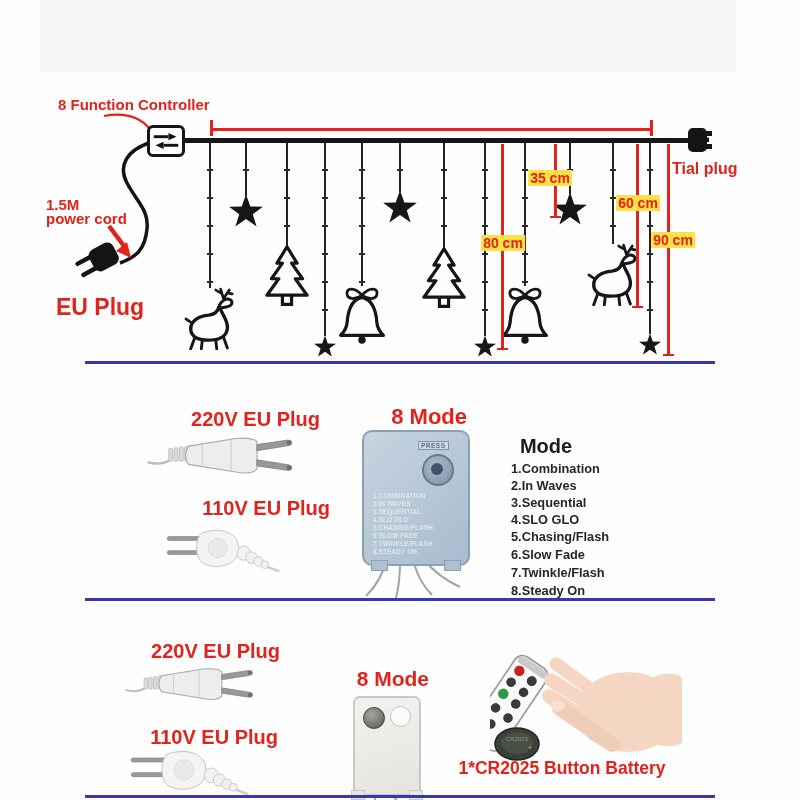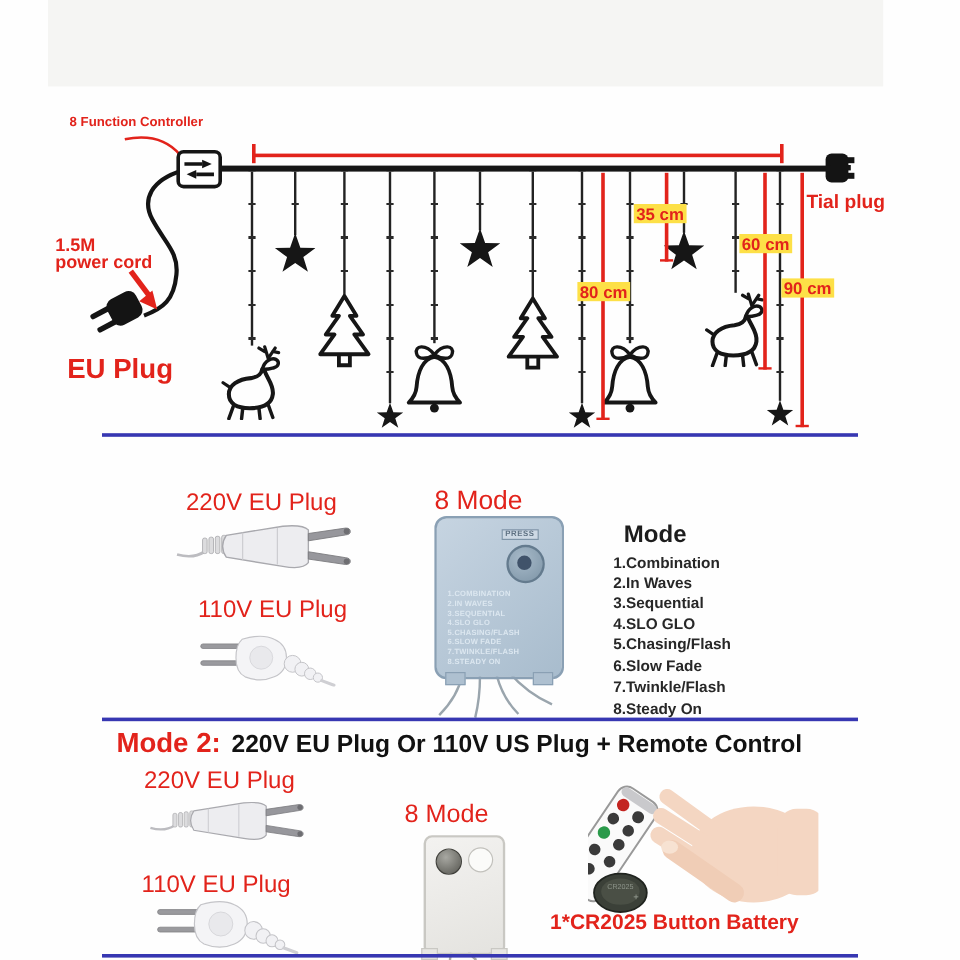--- a/index.html
+++ b/index.html
@@ -36,21 +36,21 @@
   .mlabel{position:absolute;transform:translate(-50%,-50%);background:#fde047;padding:0 2px;
     color:var(--red);font-size:14px;font-weight:bold;white-space:nowrap;}
 
   .divider{left:85px;width:630px;height:3px;background:var(--blue);}
 
   
   .sec-head{white-space:nowrap;}
   .sec-head .h-red{color:var(--red);font-size:23px;font-weight:bold;}
   .sec-head .h-blk{color:#111;font-size:20.5px;font-weight:bold;margin-left:9px;}
   .sec-head .h-note{color:#111;font-size:20.5px;font-weight:bold;margin-left:16px;}
-  .plug-label{position:absolute;text-align:left;color:var(--red);font-size:20px;font-weight:normal;}
+  .plug-label{position:absolute;text-align:right;color:var(--red);font-size:20px;font-weight:bold;}
 
   
   .ctrl1{left:362px;top:430px;width:104px;height:132px;border-radius:10px;
     background:linear-gradient(135deg,#c6d4e1,#a8bccd);border:2px solid #8aa0b4;}
   .ctrl1::before,.ctrl1::after{content:"";position:absolute;bottom:-7px;width:15px;height:9px;
     background:#aec0d0;border:1px solid #8aa0b4;}
   .ctrl1::before{left:7px;}  .ctrl1::after{right:7px;}
   .press{position:absolute;left:54px;top:9px;font-size:6.5px;letter-spacing:.5px;color:#5f7283;
     border:1px solid #7f95a8;background:#cdd9e4;padding:0 2px;font-weight:bold;}
   .knob1{position:absolute;left:58px;top:22px;width:28px;height:28px;border-radius:50%;
@@ -161,21 +161,21 @@
     <g fill="none" stroke="#a9a9a4" stroke-width="2">
       <path d="M364,791 C361,795 359,798 356,800"></path>
       <path d="M376,792 C376,796 375,798 375,800"></path>
       <path d="M390,792 C392,796 394,798 397,800"></path>
       <path d="M402,789 C409,794 415,797 422,799"></path>
     </g>
   </svg>
 
   <div class="abs title-strip"></div>
 
-  <div class="abs ann" style="left:58px;top:96px;font-size:11px">8 Function Controller</div>
+  <div class="abs ann" style="left:58px;top:96px;font-size:15px">8 Function Controller</div>
 
   <div class="abs wire"></div>
   <div class="abs ctrl-box">
     <svg viewBox="0 0 26 16" style="width:100%;height:100%">
       <path d="M3 4.5 H15" stroke="#141414" stroke-width="2.4"></path>
       <polygon points="15,1.6 21.5,4.5 15,7.4" fill="#141414"></polygon>
       <path d="M11 11.5 H23" stroke="#141414" stroke-width="2.4"></path>
       <polygon points="11,8.6 4.5,11.5 11,14.4" fill="#141414"></polygon>
     </svg>
   </div>
@@ -282,23 +282,20 @@
   <div class="mode-item" style="top:461px">1.Combination</div>
   <div class="mode-item" style="top:478px">2.In Waves</div>
   <div class="mode-item" style="top:495px">3.Sequential</div>
   <div class="mode-item" style="top:512px">4.SLO GLO</div>
   <div class="mode-item" style="top:529px">5.Chasing/Flash</div>
   <div class="mode-item" style="top:547px">6.Slow Fade</div>
   <div class="mode-item" style="top:565px">7.Twinkle/Flash</div>
   <div class="mode-item" style="top:583px">8.Steady On</div>
 
   <div class="abs divider" style="top:598px"></div>
-  <div class="abs sec-head" style="left:97px;top:606px">
-    <span class="h-red">Mode 2:</span><span class="h-blk">220V EU Plug Or 110V US Plug + Remote Control</span>
-  </div>
 
   <div class="plug-label" style="left:120px;top:640px;width:160px">220V EU Plug</div>
   <svg class="abs" style="left:124px;top:662px;width:134px;height:45px" viewBox="0 0 200 64">
       <use href="#plug-eu"></use>
     </svg>
 
   <div class="plug-label" style="left:118px;top:726px;width:160px">110V EU Plug</div>
   <svg class="abs" style="left:130px;top:746px;width:140px;height:52px" viewBox="0 0 210 70">
       <use href="#plug-us"></use>
     </svg>

